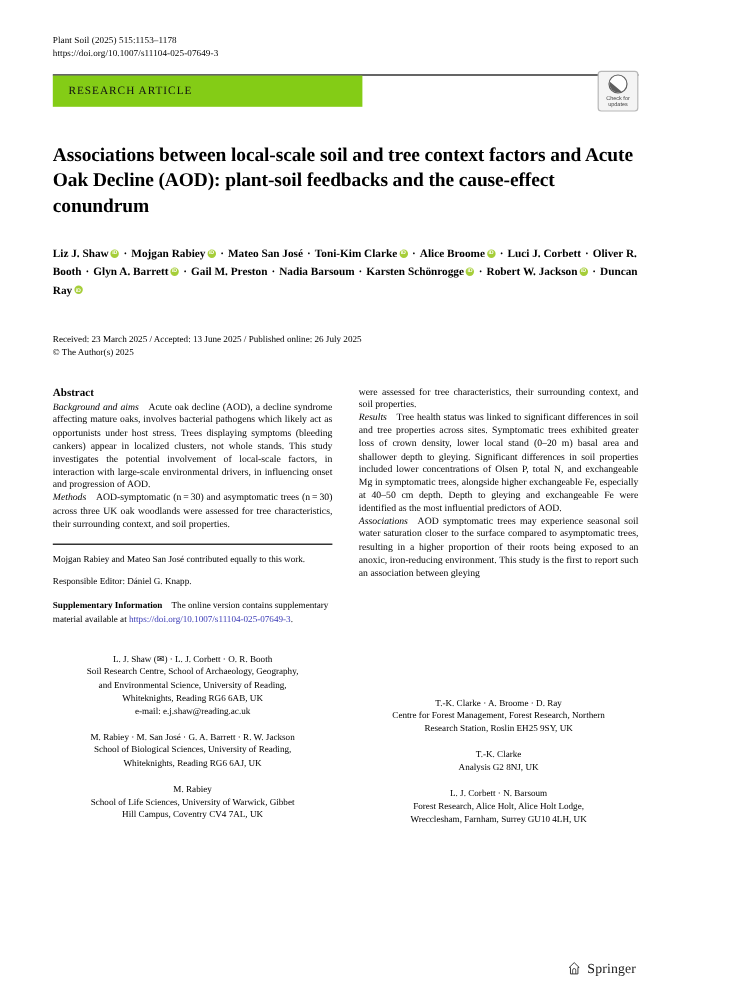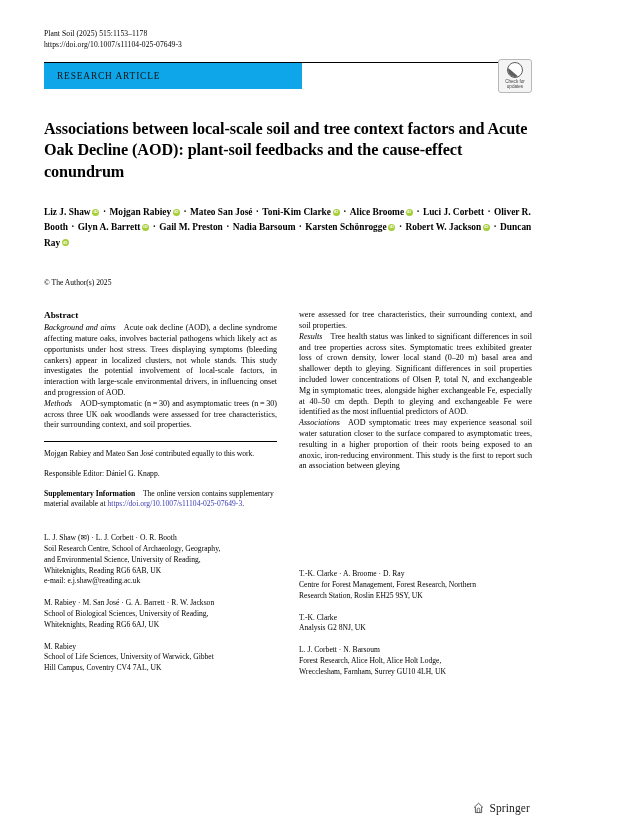--- a/index.html
+++ b/index.html
@@ -37,21 +37,21 @@
     margin-top: 12px;
     border-top: 1.6px solid #000;
     height: 26px;
   }
   .banner {
     position: absolute;
     left: 0;
     top: 0;
     width: 258px;
     height: 26px;
-    background: #0ea5e9;
+    background: #84cc16;
     display: flex;
     align-items: center;
   }
   .banner-label {
     font-size: 9.4px;
     letter-spacing: 0.09em;
     padding-left: 13px;
     color: #111;
   }
 
@@ -193,21 +193,21 @@
     text-align: left;
     margin: 0 0 9px 0;
   }
   .note:last-child { margin-bottom: 0; }
   .note b { font-weight: bold; }
   .link { color: #3a3ab5; }
 
   .affil-block {
     font-size: 7.6px;
     line-height: 1.42;
-    text-align: left;
+    text-align: center;
     margin-bottom: 11px;
   }
   .affil-names { white-space: normal; }
 
   
   .footer {
     position: absolute;
     right: 42px;
     bottom: 24px;
     display: flex;
@@ -246,20 +246,21 @@
         <div>updates</div>
       </div>
     </div>
   </div>
 
   <h1 class="title">Associations between local-scale soil and tree context factors and Acute Oak Decline (AOD): plant-soil feedbacks and the cause-effect conundrum</h1>
 
   <div class="authors" id="author-list"><span>Liz J. Shaw</span><span class="orcid"></span><span class="sep"> · </span><span>Mojgan Rabiey</span><span class="orcid"></span><span class="sep"> · </span><span>Mateo San José</span><span class="sep"> · </span><span>Toni-Kim Clarke</span><span class="orcid"></span><span class="sep"> · </span><span>Alice Broome</span><span class="orcid"></span><span class="sep"> · </span><span>Luci J. Corbett</span><span class="sep"> · </span><span>Oliver R. Booth</span><span class="sep"> · </span><span>Glyn A. Barrett</span><span class="orcid"></span><span class="sep"> · </span><span>Gail M. Preston</span><span class="sep"> · </span><span>Nadia Barsoum</span><span class="sep"> · </span><span>Karsten Schönrogge</span><span class="orcid"></span><span class="sep"> · </span><span>Robert W. Jackson</span><span class="orcid"></span><span class="sep"> · </span><span>Duncan Ray</span><span class="orcid"></span></div>
 
   <div class="dates">
+    <div>Received: 23 March 2025 / Accepted: 13 June 2025 / Published online: 26 July 2025</div>
     <div>© The Author(s) 2025</div>
   </div>
 
   <div class="cols">
 
     <div class="col left">
       <h2 class="abstract-h">Abstract</h2>
 
       <p class="para">
         <span class="run-in">Background and aims</span><span>Acute oak decline (AOD), a decline syndrome affecting mature oaks, involves bacterial pathogens which likely act as opportunists under host stress. Trees displaying symptoms (bleeding cankers) appear in localized clusters, not whole stands. This study investigates the potential involvement of local-scale factors, in interaction with large-scale environmental drivers, in influencing onset and progression of AOD.</span>

